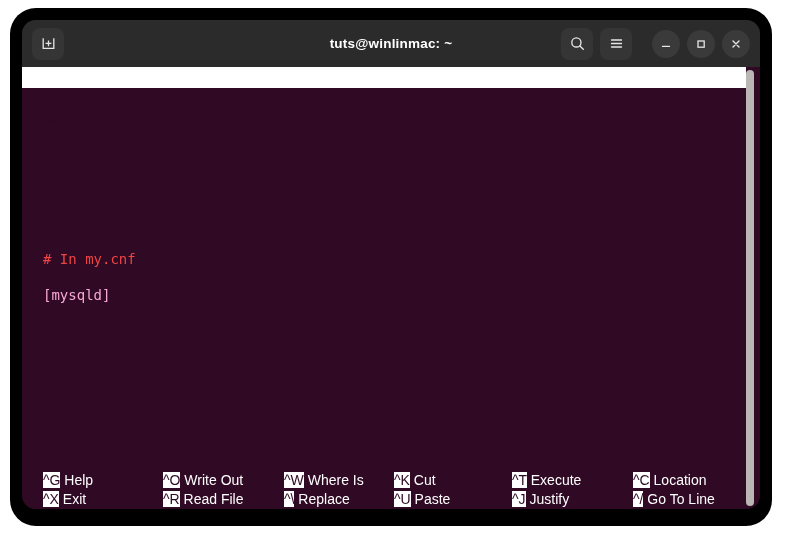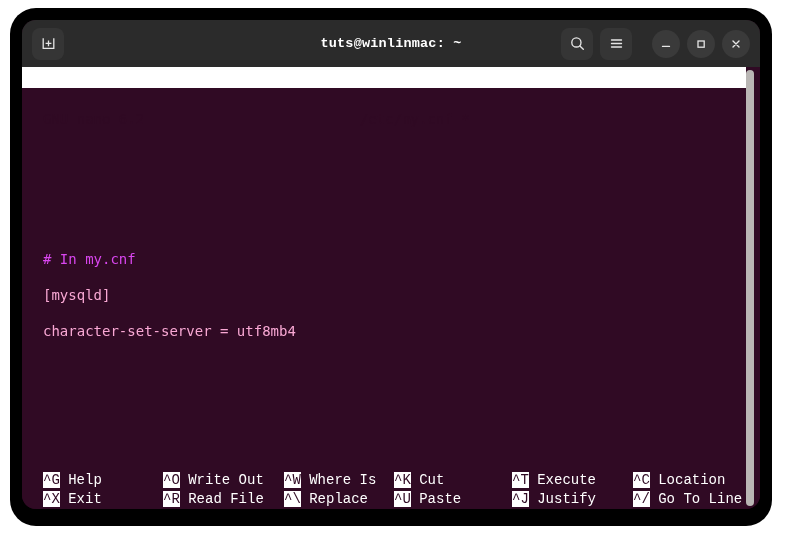--- a/index.html
+++ b/index.html
@@ -62,21 +62,21 @@
     gap: 8px;
     z-index: 2;
   }
   .tb-right { margin-left: auto; gap: 7px; }
 
   .tb-title {
     position: absolute;
     left: 0; right: 0;
     text-align: center;
     color: #ffffff;
-    font-family: Liberation Mono, monospace;
+    font-family: Liberation Sans, sans-serif;
     font-size: 13.5px;
     font-weight: bold;
     letter-spacing: 0.2px;
     pointer-events: none;
     z-index: 1;
   }
 
   .sqbtn {
     width: 32px; height: 32px;
     border-radius: 8px;
@@ -137,30 +137,30 @@
     font-size: 14px;
     line-height: 18px;
     white-space: pre;
   }
   .eline {
     position: absolute;
     left: 21px;
     white-space: pre;
     color: #f9a8d4;
   }
-  .eline.comment { color: #d946ef; }
+  .eline.comment { color: #ef4444; }
 
   
   .shortcuts {
     position: absolute;
     left: 0;
     bottom: 0;
     width: 100%;
     height: 38px;
-    font-family: Liberation Mono, monospace;
+    font-family: Liberation Sans, sans-serif;
     font-size: 14px;
     line-height: 19px;
   }
   .sc-row {
     position: relative;
     height: 19px;
     white-space: pre;
   }
   .sc-item {
     position: absolute;
@@ -247,21 +247,21 @@
 
     <div class="term">
 
       <div class="nano-header">
         <div class="nh-inner">
           <span class="nh-version">GNU nano 6.2</span>
           <span class="nh-file">/etc/my.cnf *</span>
         </div>
       </div>
 
-      <div class="editor"><div class="eline comment" style="top: 162px;"># In my.cnf</div><div class="eline" style="top: 198px;">[mysqld]</div><div class="eline" style="top: 234px;">character-set-server = utf8mb4</div></div>
+      <div class="editor"><div class="eline comment" style="top: 162px;"># In my.cnf</div><div class="eline" style="top: 198px;">[mysqld]</div></div>
 
       <div class="shortcuts">
         <div class="sc-row"><span class="sc-item" style="left: 21px;"><span class="sc-key">^G</span><span class="sc-lbl"> Help</span></span><span class="sc-item" style="left: 141px;"><span class="sc-key">^O</span><span class="sc-lbl"> Write Out</span></span><span class="sc-item" style="left: 262px;"><span class="sc-key">^W</span><span class="sc-lbl"> Where Is</span></span><span class="sc-item" style="left: 372px;"><span class="sc-key">^K</span><span class="sc-lbl"> Cut</span></span><span class="sc-item" style="left: 490px;"><span class="sc-key">^T</span><span class="sc-lbl"> Execute</span></span><span class="sc-item" style="left: 611px;"><span class="sc-key">^C</span><span class="sc-lbl"> Location</span></span></div>
         <div class="sc-row"><span class="sc-item" style="left: 21px;"><span class="sc-key">^X</span><span class="sc-lbl"> Exit</span></span><span class="sc-item" style="left: 141px;"><span class="sc-key">^R</span><span class="sc-lbl"> Read File</span></span><span class="sc-item" style="left: 262px;"><span class="sc-key">^\</span><span class="sc-lbl"> Replace</span></span><span class="sc-item" style="left: 372px;"><span class="sc-key">^U</span><span class="sc-lbl"> Paste</span></span><span class="sc-item" style="left: 490px;"><span class="sc-key">^J</span><span class="sc-lbl"> Justify</span></span><span class="sc-item" style="left: 611px;"><span class="sc-key">^/</span><span class="sc-lbl"> Go To Line</span></span></div>
       </div>
 
       <div class="scrollbar">
         <div class="scroll-thumb"></div>
       </div>
 

